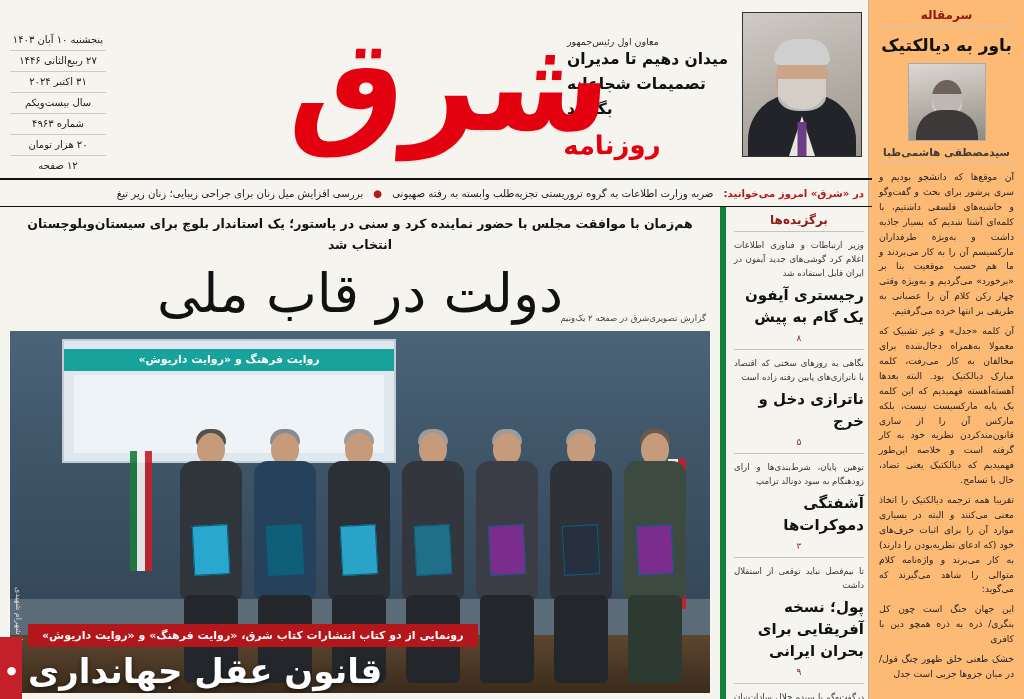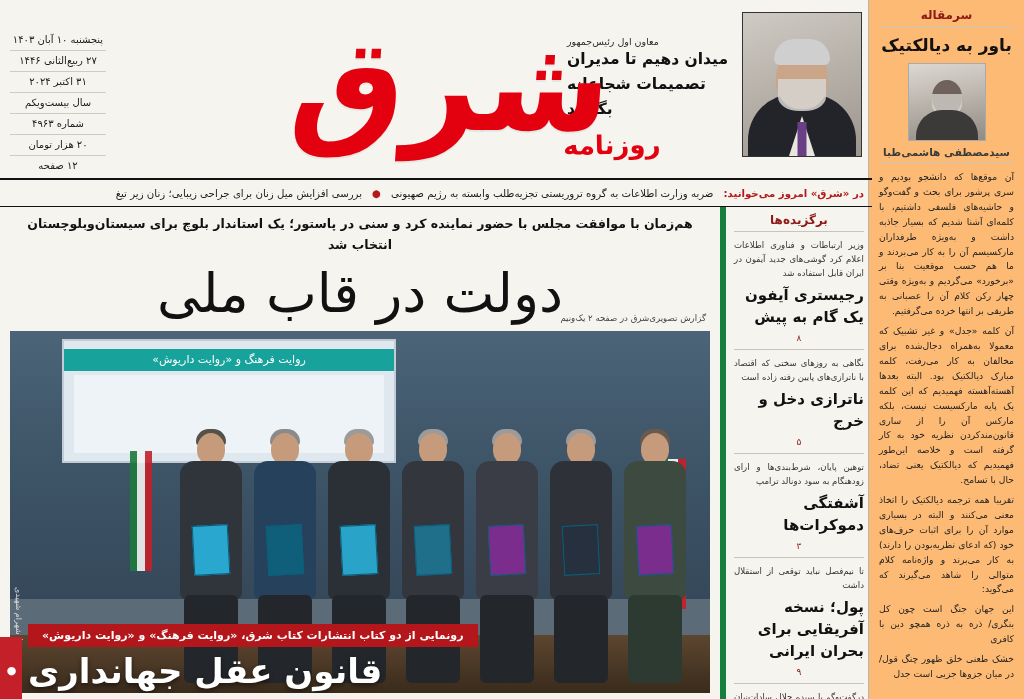--- a/index.html
+++ b/index.html
@@ -181,21 +181,21 @@
     background:#2d3f52;
   }
   
   .ph-wall{position:absolute;inset:0;background:linear-gradient(180deg,#4b6478 0%,#3d5366 40%,#2f4152 100%);}
   .ph-screen{
     position:absolute;left:52px;top:8px;width:330px;height:120px;background:#dfe7ef;
     border:2px solid #c3ccd6;
   }
   .ph-screen .sbar{position:absolute;top:8px;left:0;right:0;height:22px;background:#17a39b;}
   .ph-screen .sbar span{
-    display:block;text-align:center;color:#fff;font-size:11px;font-weight:normal;line-height:22px;
+    display:block;text-align:center;color:#fff;font-size:11px;font-weight:bold;line-height:22px;
   }
   .ph-screen .sbody{position:absolute;top:34px;left:10px;right:10px;bottom:8px;background:#eef3f8;}
   .ph-table{
     position:absolute;left:0;right:0;bottom:0;height:58px;
     background:linear-gradient(180deg,#5d4630,#3a2b1c);
   }
   .ph-floor{
     position:absolute;left:0;right:0;bottom:58px;height:36px;background:#5c6b78;
   }
   .ph-flag{
@@ -301,21 +301,21 @@
         <div class="ln">۳۱ اکتبر ۲۰۲۴</div>
         <div class="ln">سال بیست‌ویکم</div>
         <div class="ln">شماره ۴۹۶۳</div>
         <div class="ln">۲۰ هزار تومان</div>
         <div>۱۲ صفحه</div>
       </div>
     </header>
 
     <div class="topbar">
       <span class="lead">در «شرق» امروز می‌خوانید:</span>
-      <span class="itm">ضربه وزارت اطلاعات به گروه تروریستی تجزیه‌طلب وابسته به رژیم صهیونی</span>
+      <span class="itm">ضربه وزارت اطلاعات به گروه تروریستی تجزیه‌طلب وابسته به رفته صهیونی</span>
       <span class="bullet">●</span>
       <span class="itm">بررسی افزایش میل زنان برای جراحی زیبایی؛ زنان زیر تیغ</span>
     </div>
 
     <div class="content">
 
       <div class="sidecol">
         <div class="sidecol-head">برگزیده‌ها</div>
 
         <div class="brief">

